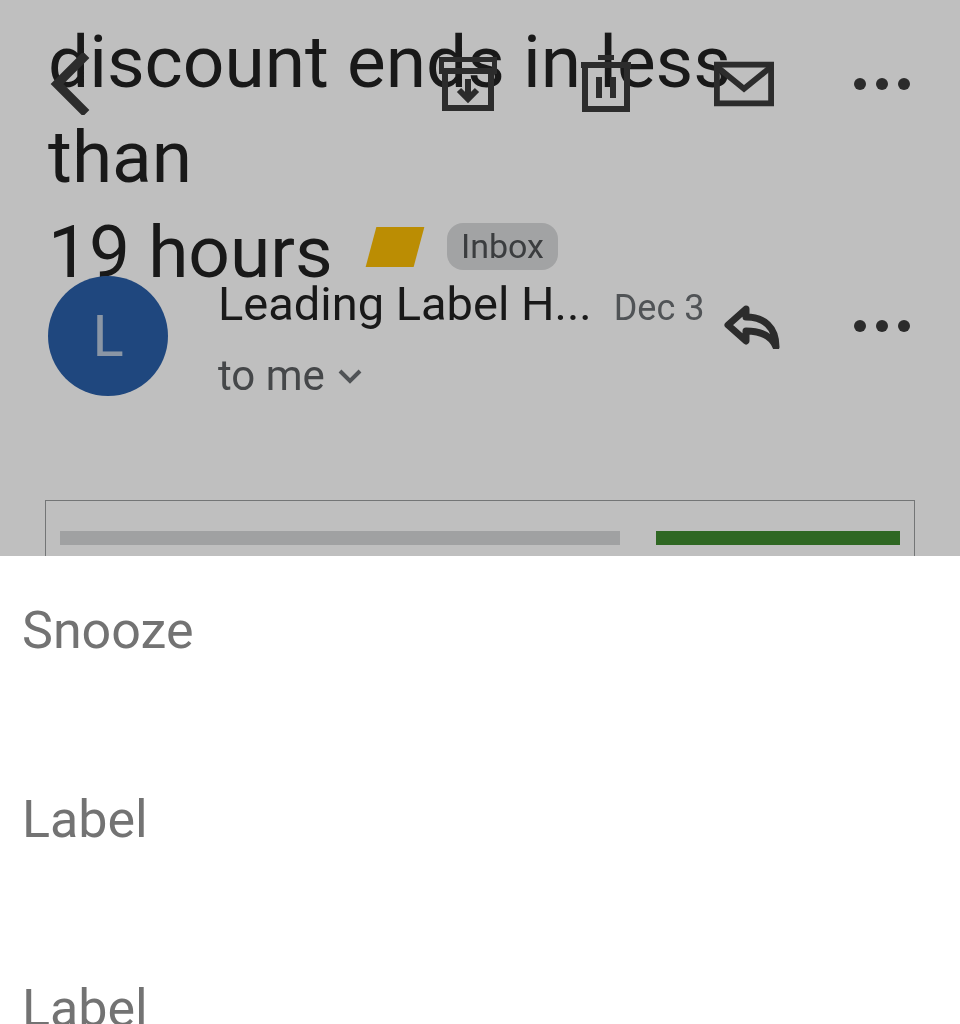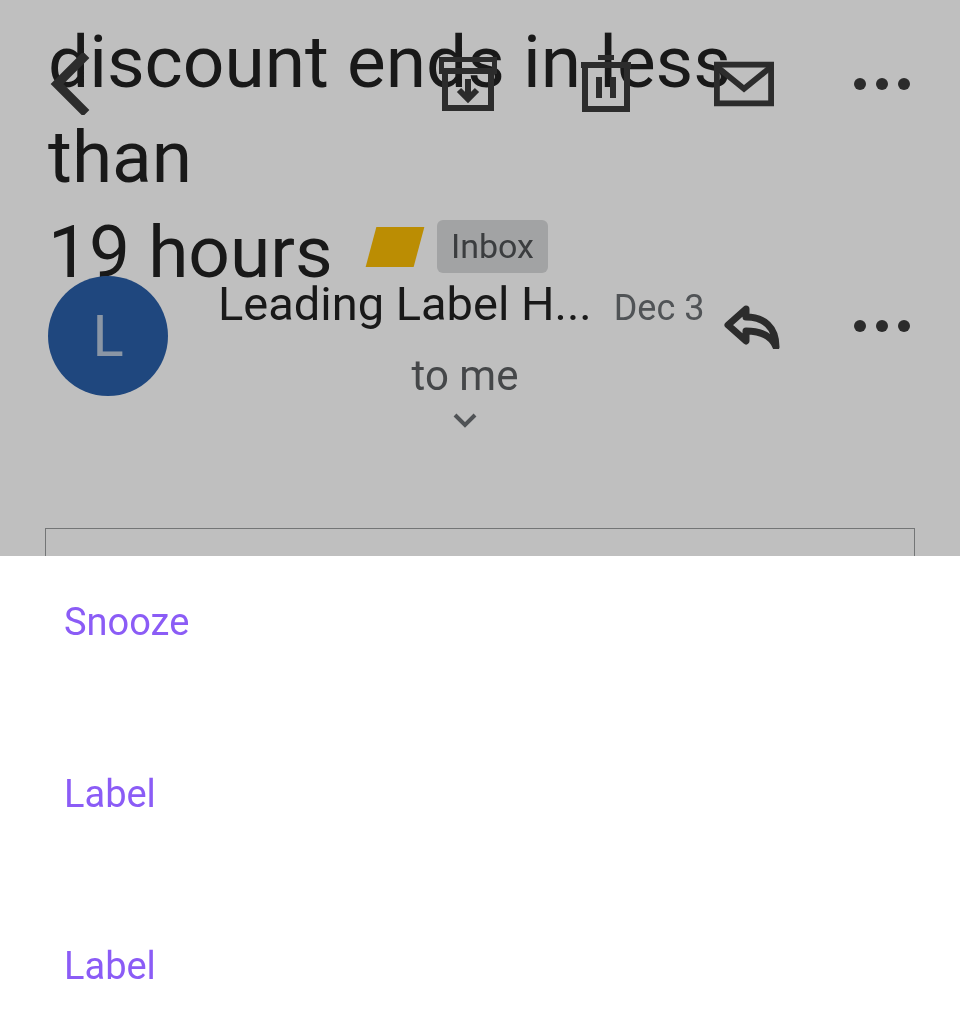--- a/index.html
+++ b/index.html
@@ -60,27 +60,27 @@
       font-size: 73px;
       font-weight: 400;
       color: #222;
       line-height: 1.3;
       width: 820px;
     }
     .inbox-chip {
       display: inline-flex;
       align-items: center;
       background: #d9dadb;
-      border-radius: 6px;
+      border-radius: 16px;
       padding: 0 14px;
-      height: 53px;
+      height: 47px;
       font-size: 34px;
       color: #4f5254;
       vertical-align: middle;
-      margin-left: 0;
+      margin-left: 10px;
       position: relative;
       top: -11px;
     }
     .yellow-icon {
       display: inline-block;
       width: 48px;
       height: 40px;
       background: #fabd05;
       vertical-align: middle;
       margin-left: 20px;
@@ -127,21 +127,20 @@
       font-size: 36px;
       color: #6b6f73;
     }
     .recipient-line {
       display: flex;
       align-items: center;
       gap: 12px;
       margin-top: 20px;
       font-size: 42px;
       color: #5c5f62;
-      flex-direction: column;
     }
     .chevron-down {
       display: inline-block;
     }
     .sender-actions {
       display: flex;
       align-items: center;
       gap: 70px;
       margin-left: 10px;
       margin-top: 20px;
@@ -171,23 +170,23 @@
     .bottom-sheet {
       position: absolute;
       left: 0;
       right: 0;
       bottom: 0;
       background: #ffffff;
       z-index: 10;
       height: 468px;
     }
     .sheet-item {
-      font-size: 38px;
-      color: #8b5cf6;
-      padding: 44px 64px;
+      font-size: 52px;
+      color: #737373;
+      padding: 44px 22px;
       font-weight: 400;
     }
     svg { display: block; }
 
     .dots {
       display: flex;
       gap: 10px;
       align-items: center;
     }
     .dot {

